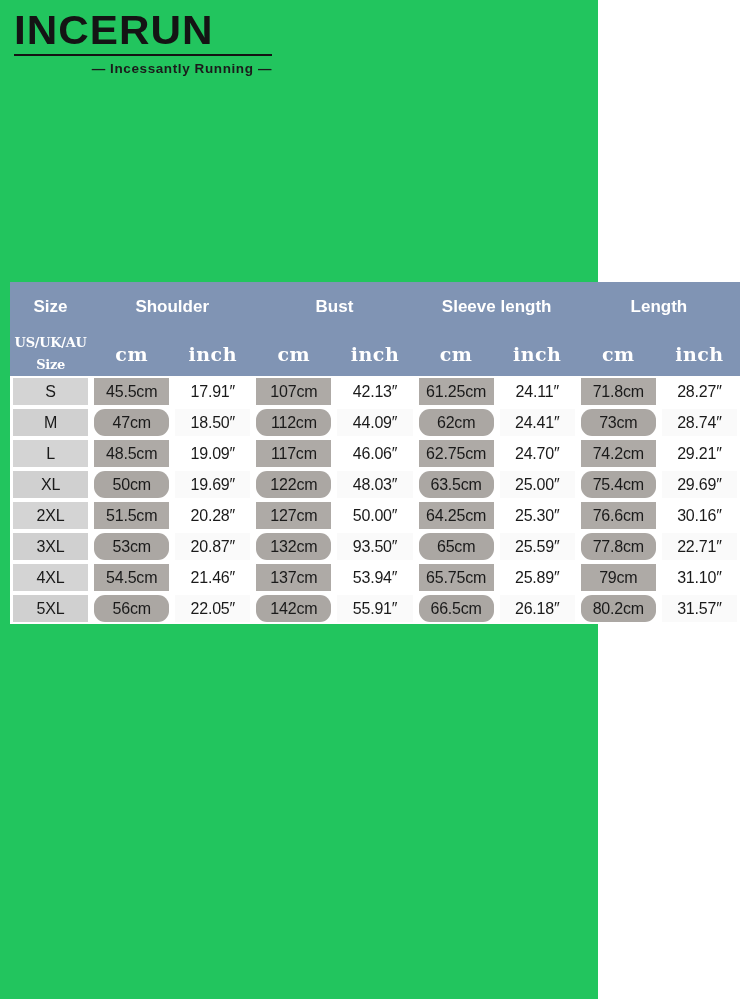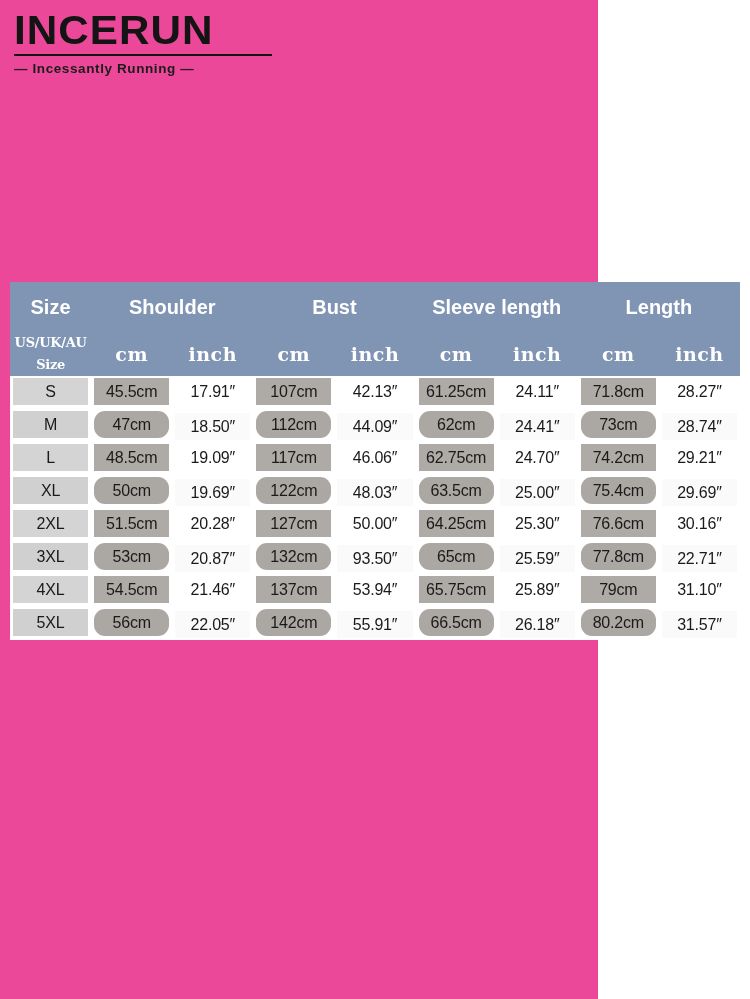--- a/index.html
+++ b/index.html
@@ -2,49 +2,49 @@
 <html><head>
 <meta charset="utf-8">
 <style>
   * { box-sizing: border-box; margin: 0; padding: 0; }
   html, body {
     width: 750px; height: 999px;
     background: #ffffff;
     font-family: "Liberation Sans", sans-serif;
     overflow: hidden;
   }
-  #page { position: relative; width: 598px; height: 999px; background: #ec4899; }
+  #page { position: relative; width: 598px; height: 999px; background: #22c55e; }
 
   
   .brand { position: absolute; left: 14px; top: 8px; width: 262px; }
   .brand-word {
     font-family: "Liberation Sans", sans-serif;
     font-size: 41px; font-weight: 700; letter-spacing: 1px;
     color: #141414; line-height: 44px; white-space: nowrap;
     transform: scaleX(1.03); transform-origin: left center;
   }
   .brand-rule { width: 258px; height: 2px; background: #141414; margin-top: 2px; }
   .brand-tag {
     margin-top: 5px; font-size: 13.5px; font-weight: 600; color: #1b1b1b;
-    letter-spacing: 0.6px; white-space: nowrap; text-align: left; width: 258px;
+    letter-spacing: 0.6px; white-space: nowrap; text-align: right; width: 258px;
   }
 
   
   .size-table {
     position: absolute; left: 10px; top: 282px;
     width: 730px; border-collapse: collapse; table-layout: fixed;
     background: #ffffff;
   }
   .size-table td, .size-table th { border: 0; padding: 0; }
 
   .hdr-group, .hdr-unit, .hdr-sizecol {
     background: #8094b4; color: #ffffff; text-align: center; vertical-align: middle;
   }
   .hdr-group {
-    height: 50px; font-size: 20px; font-weight: 700;
+    height: 50px; font-size: 17px; font-weight: 700;
     font-family: "Liberation Sans", sans-serif;
     border-right: 3px solid #ffffff; border-bottom: 3px solid #ffffff;
   }
   .hdr-group.last { border-right: 0; }
   .hdr-sizecol {
     height: 44px; font-size: 13px; font-weight: 700; line-height: 22px;
     font-family: "DejaVu Serif", serif; letter-spacing: -0.3px;
     border-right: 3px solid #ffffff; border-bottom: 3px solid #ffffff;
     padding: 0 2px;
   }
@@ -58,21 +58,21 @@
   .cell { height: 31px; vertical-align: middle; background: #ffffff; }
   .cell .box {
     display: flex; align-items: center; justify-content: center;
     height: 27px; margin: 2px 3px; font-size: 16px; color: #1a1a1a;
     font-family: "Liberation Sans", sans-serif; font-weight: 400;
     letter-spacing: -0.2px; white-space: nowrap;
   }
   .c-size .box  { background: #d4d4d4; }
   .c-cm .box    { background: #aeaaa6; }
   .c-inch .box  { background: #ffffff; }
-  tr.alt .c-inch .box { background: #fafafa; margin-top: 6px; }
+  tr.alt .c-inch .box { background: #fafafa; }
   tr.alt .c-size .box { background: #d0d0d0; }
   tr.alt .c-cm   .box { background: #aba7a3; border-radius: 11px; }
 </style>
 </head>
 <body>
 
 <div id="page">
 
   <div class="brand">
     <div class="brand-word">INCERUN</div>

